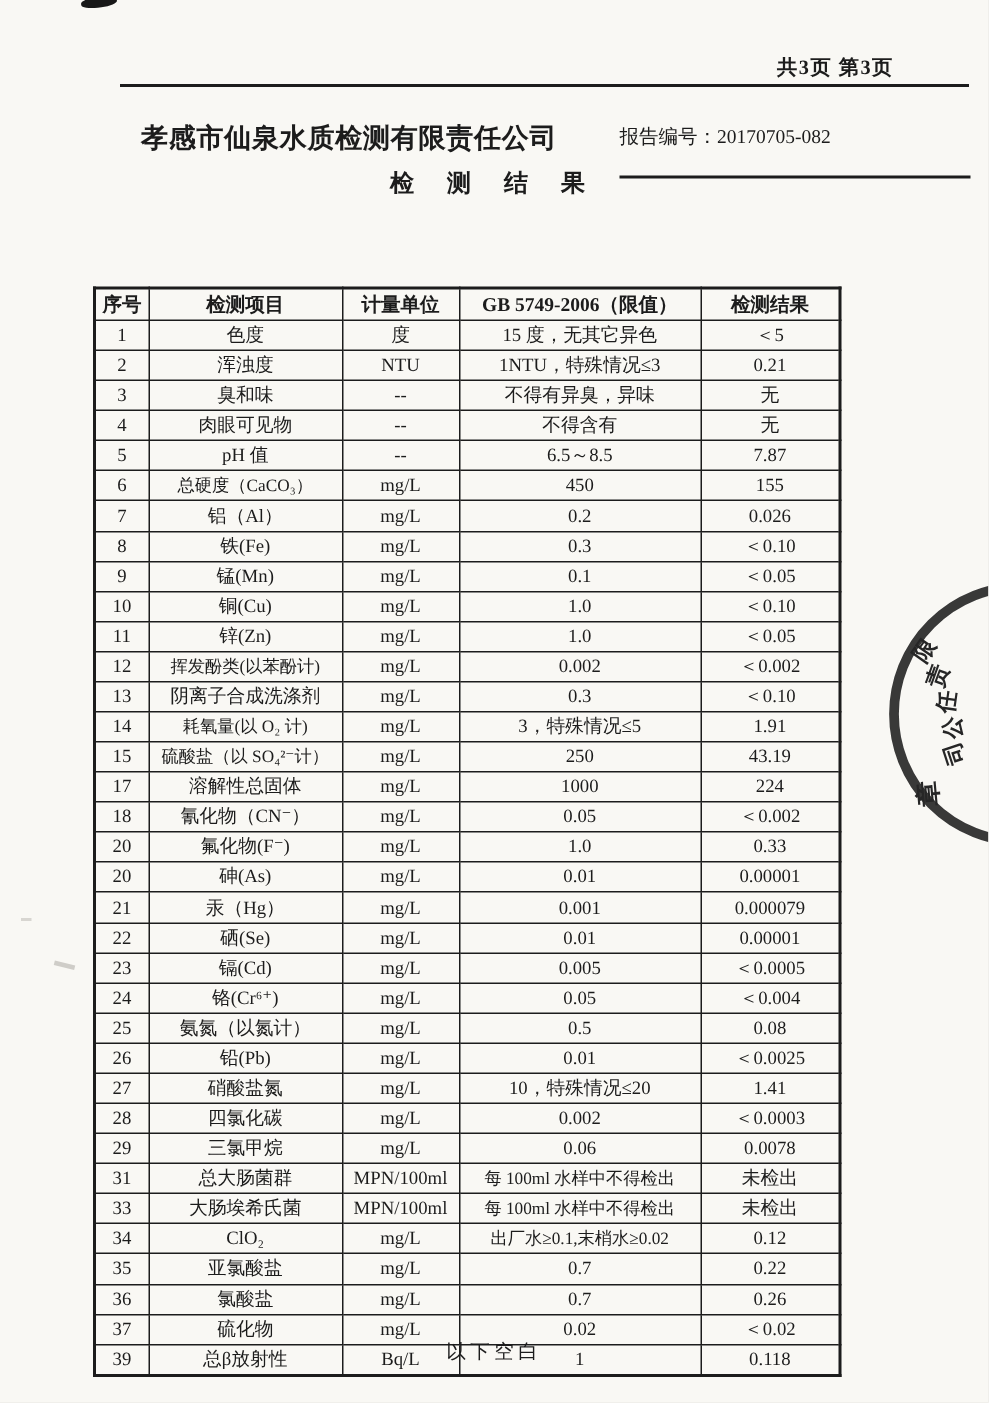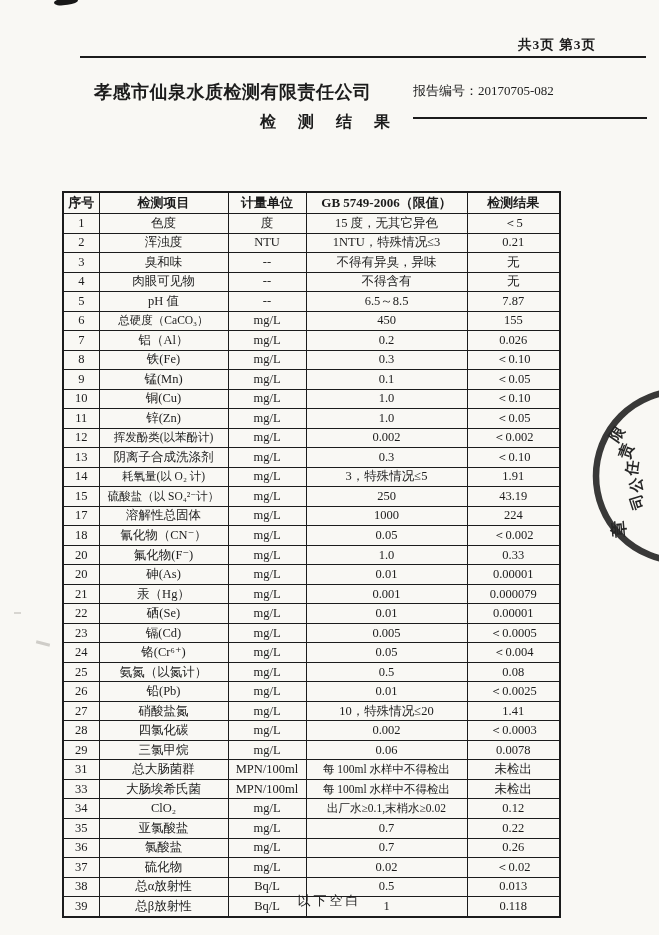--- a/index.html
+++ b/index.html
@@ -311,27 +311,20 @@
             <td>0.26</td>
           </tr>
           <tr>
             <td>37</td>
             <td>硫化物</td>
             <td>mg/L</td>
             <td>0.02</td>
             <td>＜0.02</td>
           </tr>
           <tr>
-            <td>38</td>
-            <td>总α放射性</td>
-            <td>Bq/L</td>
-            <td>0.5</td>
-            <td>0.013</td>
-          </tr>
-          <tr>
             <td>39</td>
             <td>总β放射性</td>
             <td>Bq/L</td>
             <td>1</td>
             <td>0.118</td>
           </tr>
         </tbody>
     </table>
   </div>
 

